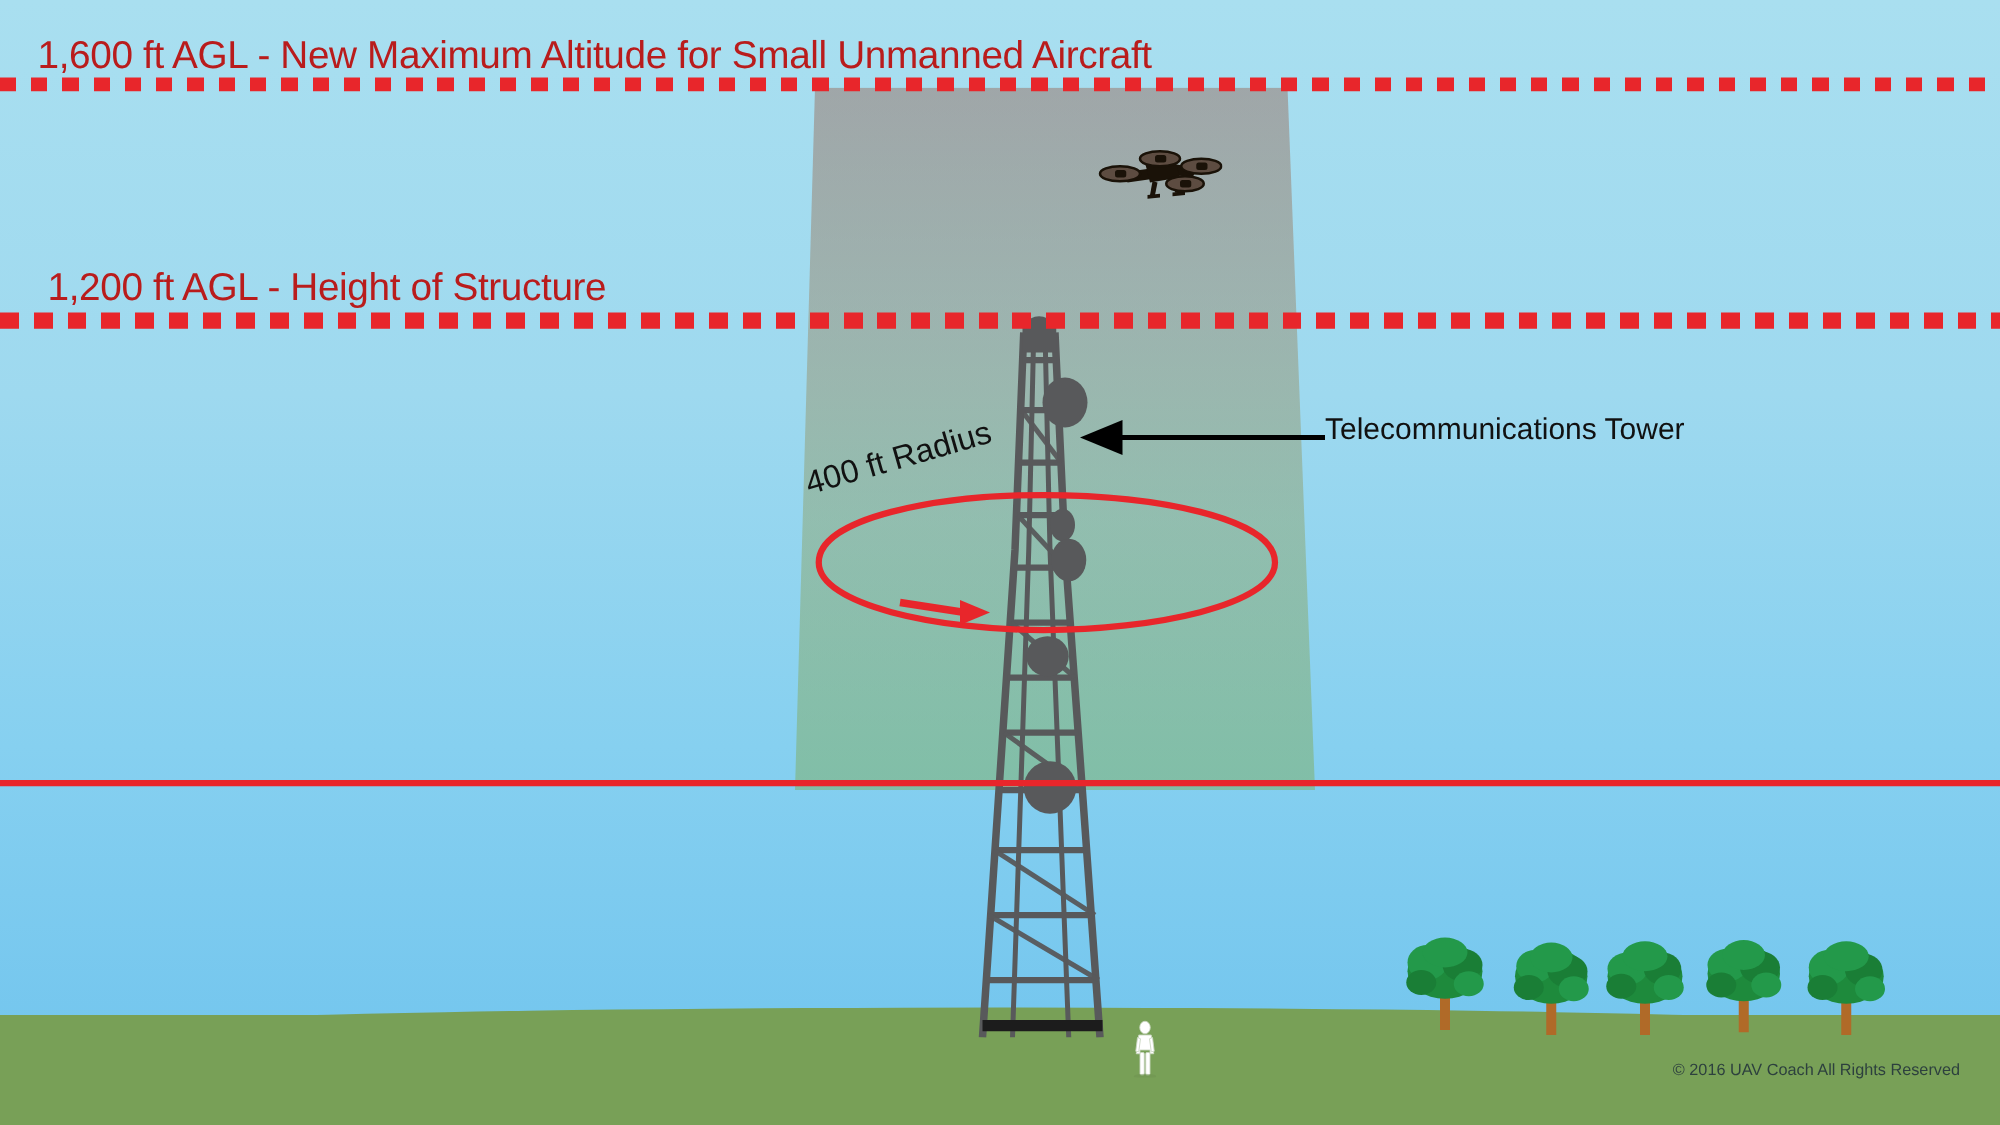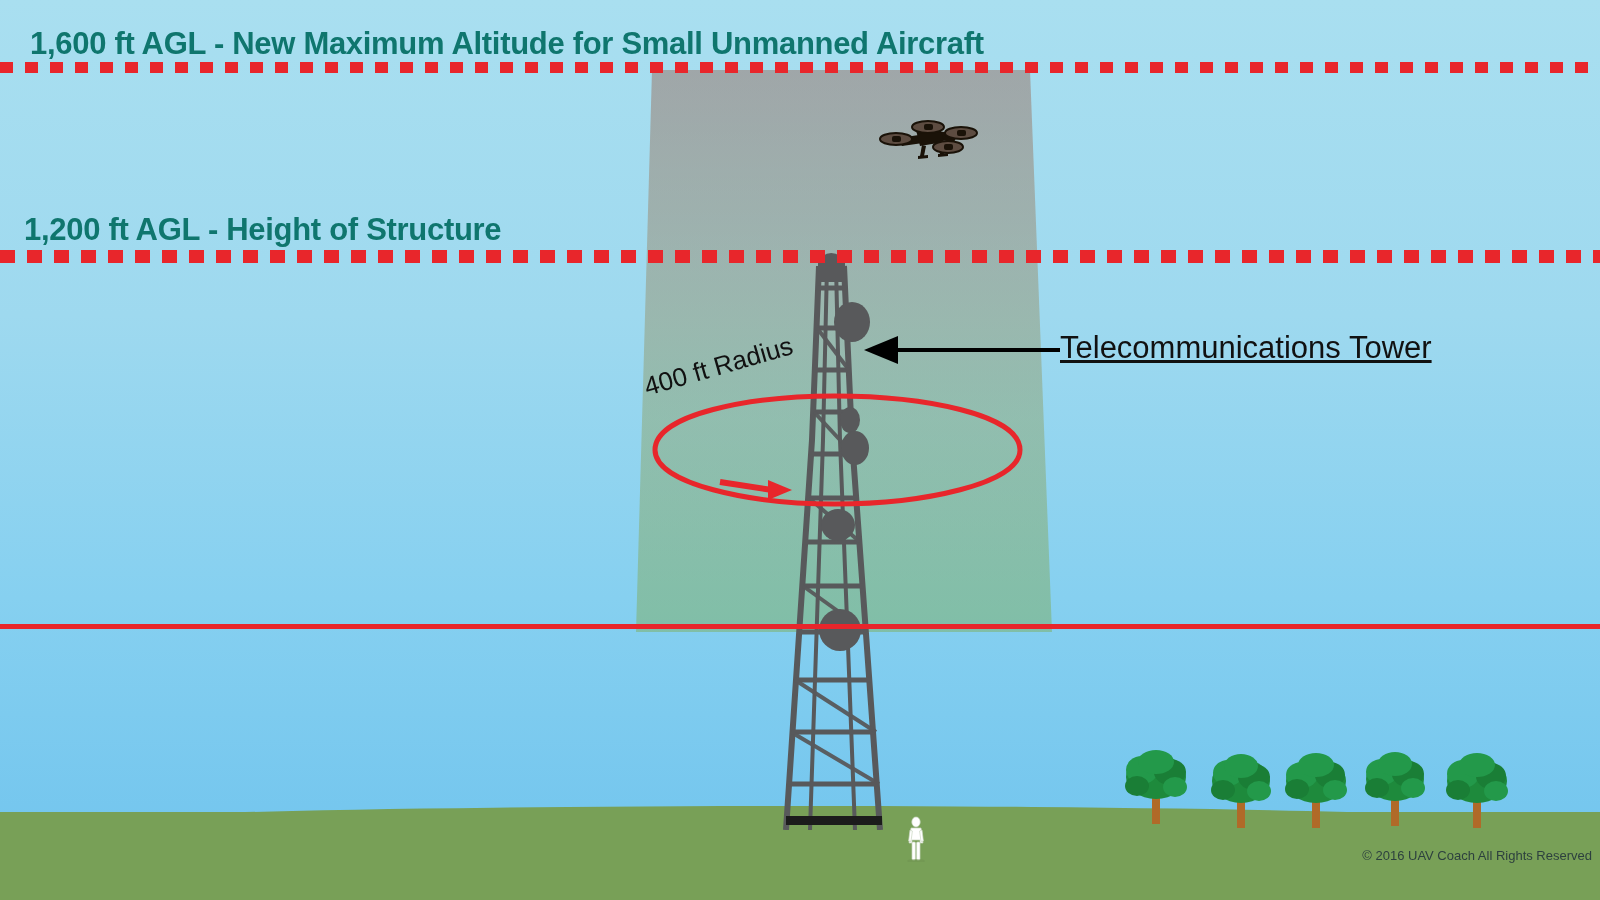--- a/index.html
+++ b/index.html
@@ -66,29 +66,29 @@
         #e8262b 0px, #e8262b 15px, rgba(0,0,0,0) 15px, rgba(0,0,0,0) 27px);
   }
   .line-solid-400 {
     top: 624px; height: 5px;
     background: #e8262b;
   }
 
   
   .alt-label {
     position: absolute;
-    color: #0f766e;
+    color: #b91c1c;
     font-family: "Liberation Sans", sans-serif;
     font-size: 31px;
-    font-weight: 700;
+    font-weight: 400;
     letter-spacing: -0.3px;
     white-space: nowrap;
   }
   #label-1600 { left: 30px; top: 26px; }
-  #label-1200 { left: 24px; top: 212px; }
+  #label-1200 { left: 38px; top: 212px; }
   #label-400  { left: 30px; top: 580px; }
 
   
   .tower { position: absolute; left: 700px; top: 240px; width: 260px; height: 590px; }
 
   
   .radius-svg { position: absolute; left: 600px; top: 380px; width: 470px; height: 140px; }
 
   .radius-label {
     position: absolute;
@@ -101,43 +101,42 @@
     transform-origin: left center;
   }
 
   
   .callout-svg { position: absolute; left: 860px; top: 330px; width: 200px; height: 40px; }
   .callout-text {
     position: absolute;
     left: 1060px; top: 330px;
     color: #111111;
     font-family: "Liberation Sans", sans-serif;
-    font-size: 31px;
+    font-size: 24px;
     white-space: nowrap;
-    text-decoration: underline;
   }
 
   
   .drone { position: absolute; left: 878px; top: 116px; width: 100px; height: 46px; }
 
   
   .person { position: absolute; left: 903px; top: 816px; width: 26px; height: 46px; }
 
   
   .tree { position: absolute; width: 66px; height: 82px; }
   #tree-0 { left: 1123px; top: 742px; }
   #tree-1 { left: 1208px; top: 746px; }
   #tree-2 { left: 1283px; top: 746px; }
   #tree-3 { left: 1362px; top: 744px; }
   #tree-4 { left: 1444px; top: 746px; }
 
   
   .copyright {
     position: absolute;
-    right: 8px; top: 848px;
+    right: 32px; top: 848px;
     color: #20303a;
     font-family: "Liberation Sans", sans-serif;
     font-size: 13px;
     white-space: nowrap;
     opacity: 0.85;
   }
 </style>
 </head>
 <body>
 

